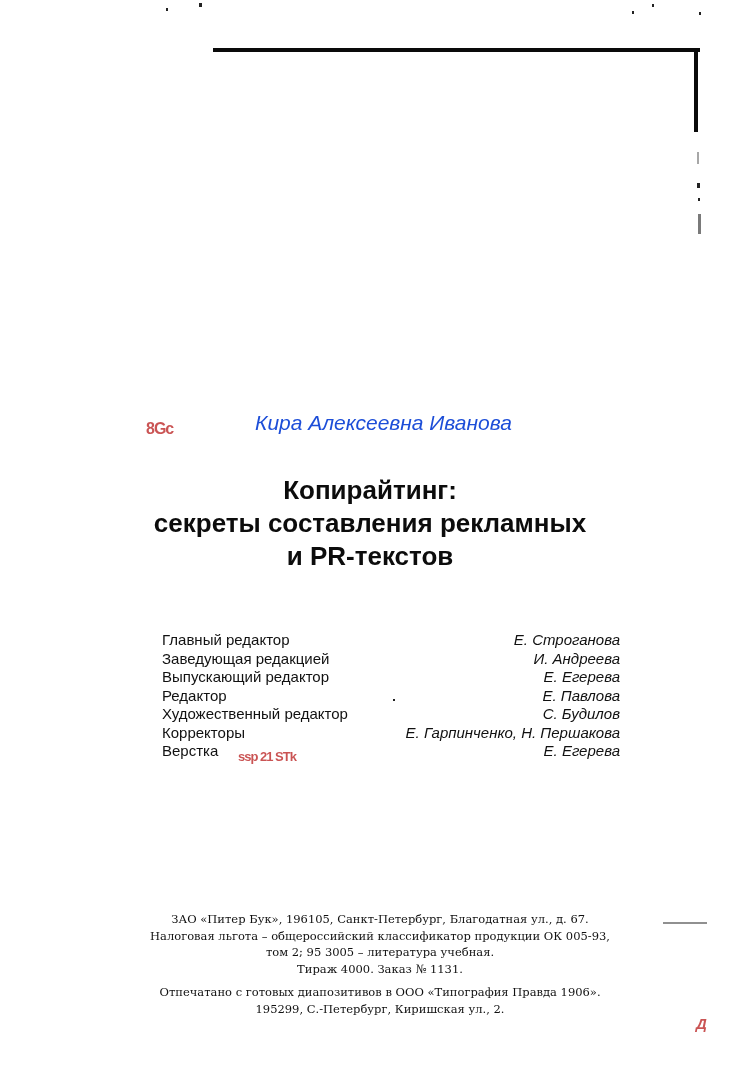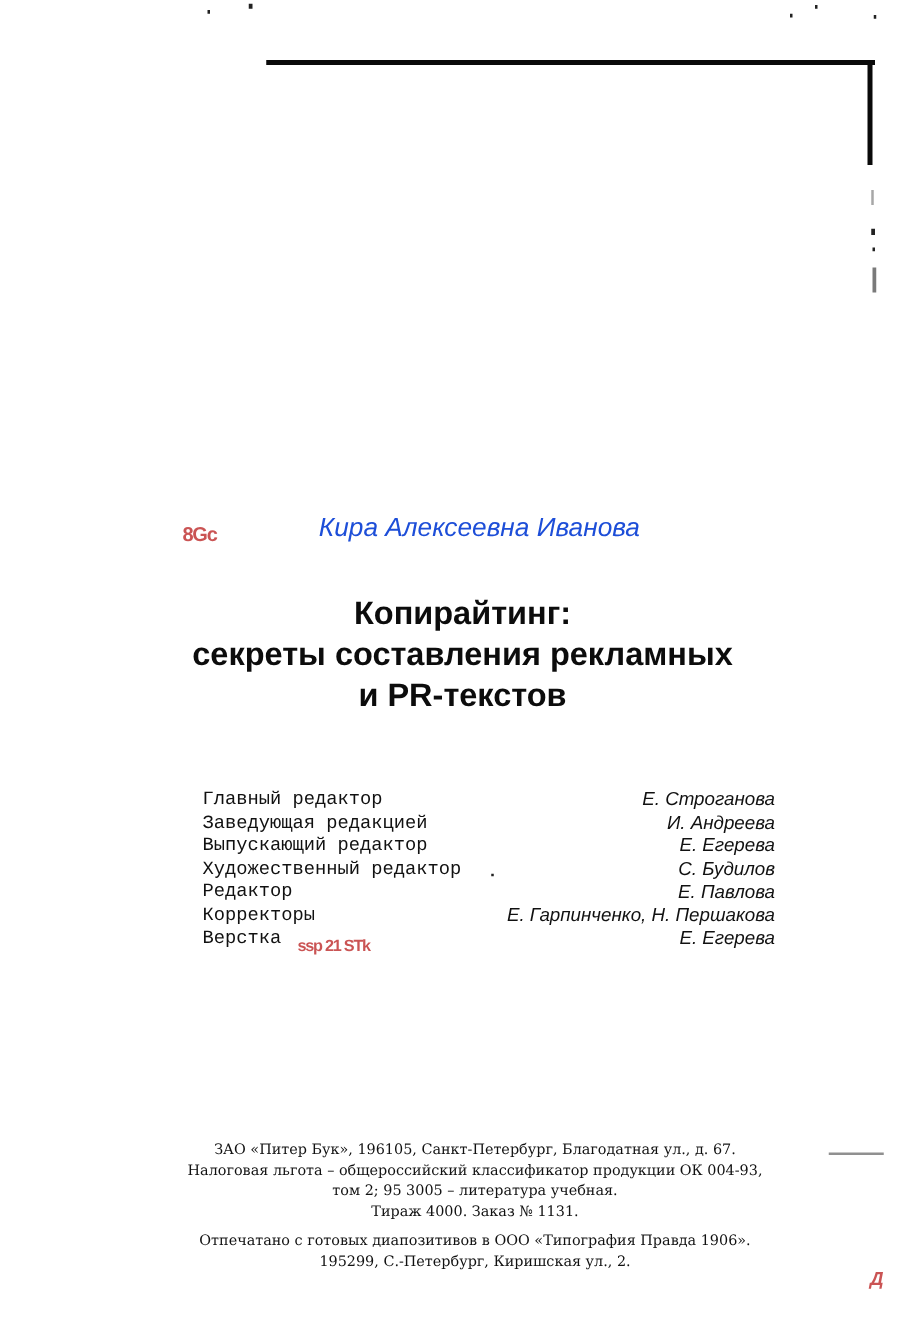--- a/index.html
+++ b/index.html
@@ -29,21 +29,21 @@
     .title {
       position: absolute; left: 100px; width: 540px; top: 474px;
       text-align: center; font-family: "Liberation Sans", sans-serif;
       font-weight: bold; font-size: 26px; line-height: 33px; color: #0c0c0c;
     }
     .credits {
       position: absolute; left: 162px; top: 631px; width: 458px;
       font-size: 15px; line-height: 18.5px;
     }
     .credit-row { display: flex; justify-content: space-between; }
-    .credit-role { font-family: Liberation Mono, monospace; }
+    .credit-role { font-family: Liberation Sans, sans-serif; }
     .credit-name { font-family: Liberation Sans, sans-serif; font-style: italic; }
     .imprint {
       position: absolute; left: 130px; width: 500px; top: 911px;
       text-align: center; font-family: "DejaVu Serif", serif;
       font-size: 11.5px; line-height: 16.5px; color: #111;
     }
     .imprint .gap { height: 7px; }
   </style>
 </head>
 <body>
@@ -83,39 +83,39 @@
     </div>
     <div class="credit-row">
       <span class="credit-role">Заведующая редакцией</span>
       <span class="credit-name">И. Андреева</span>
     </div>
     <div class="credit-row">
       <span class="credit-role">Выпускающий редактор</span>
       <span class="credit-name">Е. Егерева</span>
     </div>
     <div class="credit-row">
+      <span class="credit-role">Редактор</span>
+      <span class="credit-name">Е. Павлова</span>
+    </div>
+    <div class="credit-row">
       <span class="credit-role">Художественный редактор</span>
       <span class="credit-name">С. Будилов</span>
-    </div>
-    <div class="credit-row">
-      <span class="credit-role">Редактор</span>
-      <span class="credit-name">Е. Павлова</span>
     </div>
     <div class="credit-row">
       <span class="credit-role">Корректоры</span>
       <span class="credit-name">Е. Гарпинченко, Н. Першакова</span>
     </div>
     <div class="credit-row">
       <span class="credit-role">Верстка</span>
       <span class="credit-name">Е. Егерева</span>
     </div>
   </div>
 
   <div class="imprint">
     <div>ЗАО «Питер Бук», 196105, Санкт-Петербург, Благодатная ул., д. 67.</div>
-    <div>Налоговая льгота – общероссийский классификатор продукции ОК 004-93,</div>
+    <div>Налоговая льгота – общероссийский классификатор продукции ОК 005-93,</div>
     <div>том 2; 95 3005 – литература учебная.</div>
     <div>Тираж 4000. Заказ № 1131.</div>
     <div class="gap"></div>
     <div>Отпечатано с готовых диапозитивов в ООО «Типография Правда 1906».</div>
     <div>195299, С.-Петербург, Киришская ул., 2.</div>
   </div>
 </div>
 
 </body></html>

